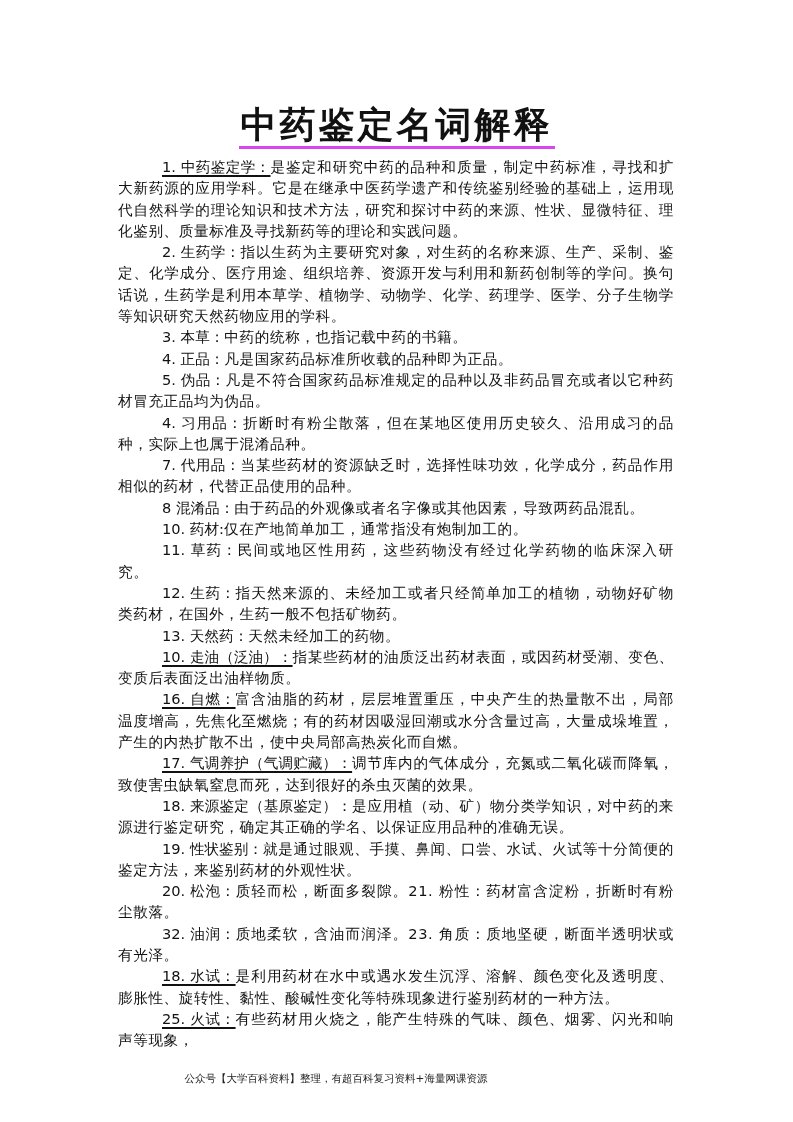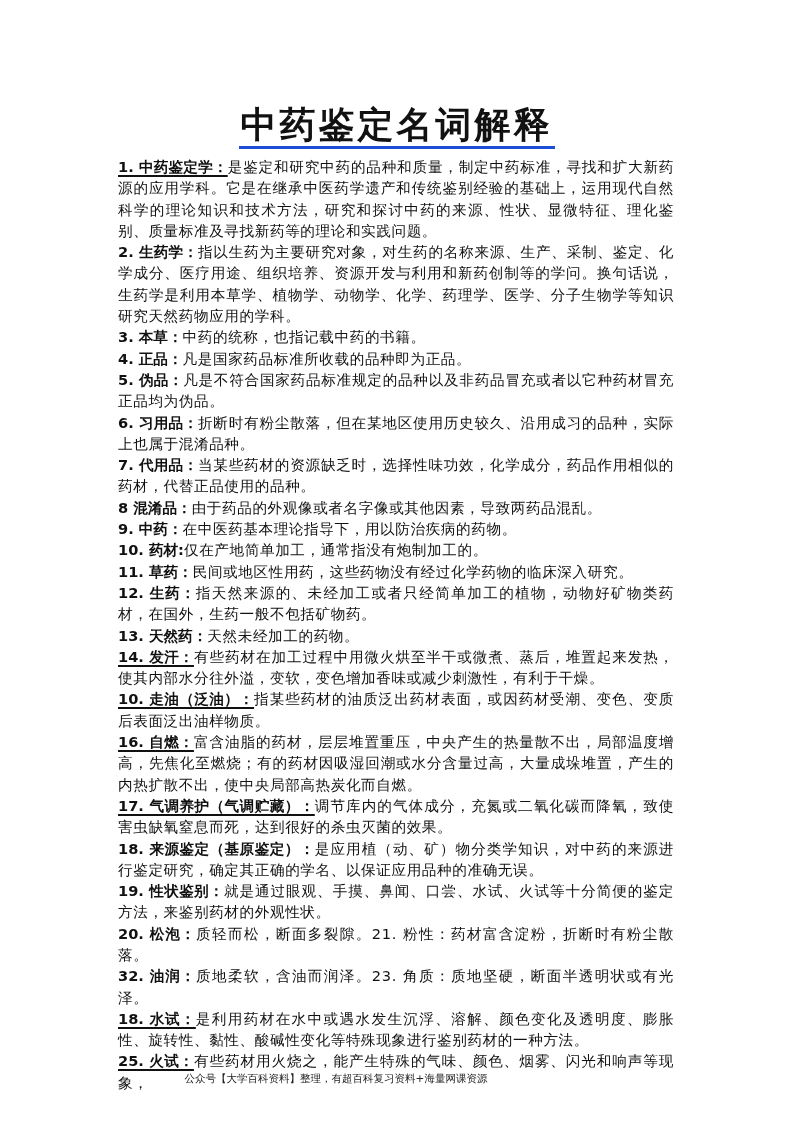--- a/index.html
+++ b/index.html
@@ -1,52 +1,50 @@
 <!DOCTYPE html>
 <html><head>
 <meta charset="utf-8">
 <style>
   html, body { margin: 0; padding: 0; background: #ffffff; }
   body { width: 793px; height: 1122px; position: relative; overflow: hidden;
          font-family: "DejaVu Serif", "Liberation Serif", serif; color: #111; }
   .title-wrap { position: absolute; top: 104px; left: 0; width: 793px; text-align: center; }
   .title { display: inline-block; font-size: 36px; font-weight: bold; letter-spacing: 3px;
-           border-bottom: 3px solid #1d4ed8; padding: 0 2px 2px 2px; line-height: 40px;
+           border-bottom: 3px solid #d946ef; padding: 0 2px 2px 2px; line-height: 40px;
            font-family: "DejaVu Serif", serif; }
   .content { position: absolute; top: 156px; left: 118px; width: 556px;
              font-size: 14.6px; line-height: 21.3px; text-align: justify; letter-spacing: 0.6px; }
   .entry { margin: 0; }
-  .term { font-weight: bold; font-family: "DejaVu Sans", sans-serif; letter-spacing: 0; }
+  .term { font-weight: normal; font-family: "DejaVu Sans", sans-serif; letter-spacing: 0; margin-left: 44px; }
   .term.ul { text-decoration: underline; text-decoration-thickness: 2px; text-underline-offset: 3px; }
   .inline-term { font-family: "DejaVu Sans", sans-serif; margin-top: 12px; }
   .footer { position: absolute; top: 1072px; left: 0; width: 672px; text-align: center;
             font-size: 10.5px; color: #222; font-family: "DejaVu Sans", sans-serif; }
 </style>
 </head>
 <body>
 
 <div class="title-wrap">
   <span class="title">中药鉴定名词解释</span>
 </div>
 
 <div class="content">
   <p class="entry"><span class="term ul">1. 中药鉴定学：</span><span>是鉴定和研究中药的品种和质量，制定中药标准，寻找和扩大新药源的应用学科。它是在继承中医药学遗产和传统鉴别经验的基础上，运用现代自然科学的理论知识和技术方法，研究和探讨中药的来源、性状、显微特征、理化鉴别、质量标准及寻找新药等的理论和实践问题。</span></p>
   <p class="entry"><span class="term">2. 生药学：</span><span>指以生药为主要研究对象，对生药的名称来源、生产、采制、鉴定、化学成分、医疗用途、组织培养、资源开发与利用和新药创制等的学问。换句话说，生药学是利用本草学、植物学、动物学、化学、药理学、医学、分子生物学等知识研究天然药物应用的学科。</span></p>
   <p class="entry"><span class="term">3. 本草：</span><span>中药的统称，也指记载中药的书籍。</span></p>
   <p class="entry"><span class="term">4. 正品：</span><span>凡是国家药品标准所收载的品种即为正品。</span></p>
   <p class="entry"><span class="term">5. 伪品：</span><span>凡是不符合国家药品标准规定的品种以及非药品冒充或者以它种药材冒充正品均为伪品。</span></p>
-  <p class="entry"><span class="term">6. 习用品：</span><span>折断时有粉尘散落，但在某地区使用历史较久、沿用成习的品种，实际上也属于混淆品种。</span></p>
+  <p class="entry"><span class="term">4. 习用品：</span><span>折断时有粉尘散落，但在某地区使用历史较久、沿用成习的品种，实际上也属于混淆品种。</span></p>
   <p class="entry"><span class="term">7. 代用品：</span><span>当某些药材的资源缺乏时，选择性味功效，化学成分，药品作用相似的药材，代替正品使用的品种。</span></p>
   <p class="entry"><span class="term">8 混淆品：</span><span>由于药品的外观像或者名字像或其他因素，导致两药品混乱。</span></p>
-  <p class="entry"><span class="term">9. 中药：</span><span>在中医药基本理论指导下，用以防治疾病的药物。</span></p>
   <p class="entry"><span class="term">10. 药材:</span><span>仅在产地简单加工，通常指没有炮制加工的。</span></p>
   <p class="entry"><span class="term">11. 草药：</span><span>民间或地区性用药，这些药物没有经过化学药物的临床深入研究。</span></p>
   <p class="entry"><span class="term">12. 生药：</span><span>指天然来源的、未经加工或者只经简单加工的植物，动物好矿物类药材，在国外，生药一般不包括矿物药。</span></p>
   <p class="entry"><span class="term">13. 天然药：</span><span>天然未经加工的药物。</span></p>
-  <p class="entry"><span class="term ul">14. 发汗：</span><span>有些药材在加工过程中用微火烘至半干或微煮、蒸后，堆置起来发热，使其内部水分往外溢，变软，变色增加香味或减少刺激性，有利于干燥。</span></p>
   <p class="entry"><span class="term ul">10. 走油（泛油）：</span><span>指某些药材的油质泛出药材表面，或因药材受潮、变色、变质后表面泛出油样物质。</span></p>
   <p class="entry"><span class="term ul">16. 自燃：</span><span>富含油脂的药材，层层堆置重压，中央产生的热量散不出，局部温度增高，先焦化至燃烧；有的药材因吸湿回潮或水分含量过高，大量成垛堆置，产生的内热扩散不出，使中央局部高热炭化而自燃。</span></p>
   <p class="entry"><span class="term ul">17. 气调养护（气调贮藏）：</span><span>调节库内的气体成分，充氮或二氧化碳而降氧，致使害虫缺氧窒息而死，达到很好的杀虫灭菌的效果。</span></p>
   <p class="entry"><span class="term">18. 来源鉴定（基原鉴定）：</span><span>是应用植（动、矿）物分类学知识，对中药的来源进行鉴定研究，确定其正确的学名、以保证应用品种的准确无误。</span></p>
   <p class="entry"><span class="term">19. 性状鉴别：</span><span>就是通过眼观、手摸、鼻闻、口尝、水试、火试等十分简便的鉴定方法，来鉴别药材的外观性状。</span></p>
   <p class="entry"><span class="term">20. 松泡：</span><span>质轻而松，断面多裂隙。</span><span class="inline-term">21. 粉性：</span><span>药材富含淀粉，折断时有粉尘散落。</span></p>
   <p class="entry"><span class="term">32. 油润：</span><span>质地柔软，含油而润泽。</span><span class="inline-term">23. 角质：</span><span>质地坚硬，断面半透明状或有光泽。</span></p>
   <p class="entry"><span class="term ul">18. 水试：</span><span>是利用药材在水中或遇水发生沉浮、溶解、颜色变化及透明度、膨胀性、旋转性、黏性、酸碱性变化等特殊现象进行鉴别药材的一种方法。</span></p>
   <p class="entry"><span class="term ul">25. 火试：</span><span>有些药材用火烧之，能产生特殊的气味、颜色、烟雾、闪光和响声等现象，</span></p>
 </div>

